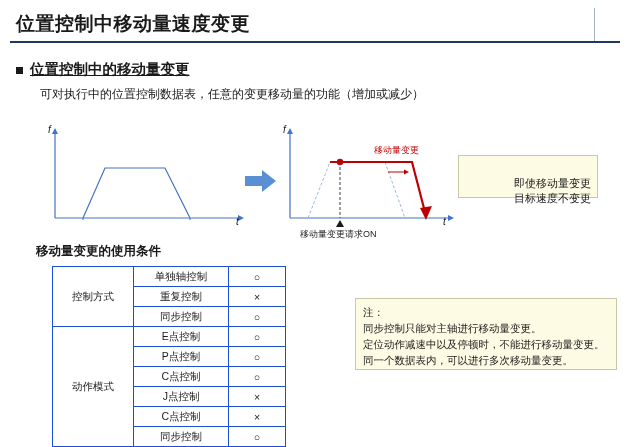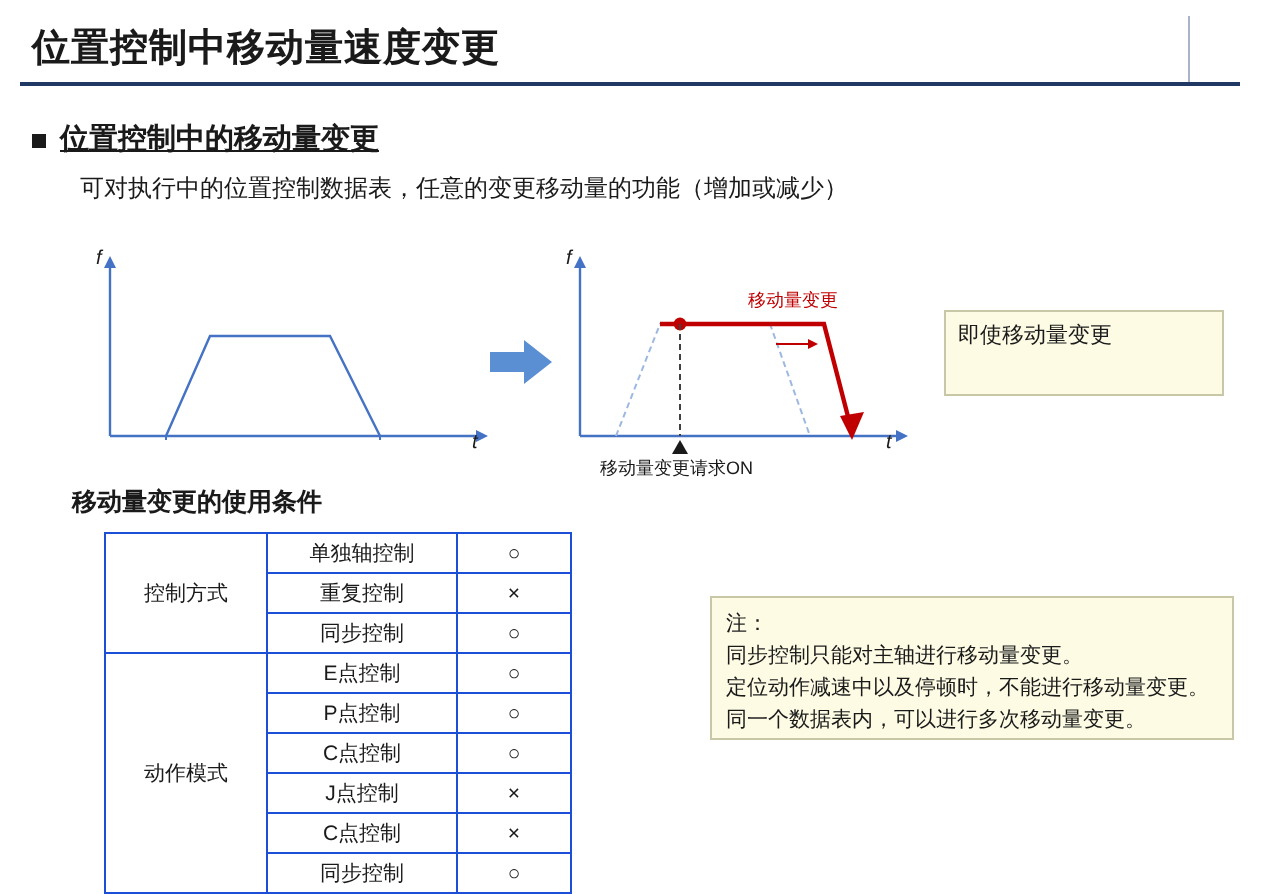--- a/index.html
+++ b/index.html
@@ -93,31 +93,32 @@
 
   .arrow-big {
     position: absolute;
     left: 245px;
     top: 168px;
     width: 32px;
     height: 26px;
   }
   .note-box {
     position: absolute;
-    left: 472px;
+    left: 458px;
     top: 155px;
     width: 140px;
     height: 43px;
     background: #fdfbe4;
     border: 1px solid #c8c8a8;
     font-size: 11px;
     line-height: 15px;
-    padding: 5px 6px;
+    padding: 20px 6px;
     box-sizing: border-box;
     color: #1a1a1a;
+    text-align: right;
   }
   .red-label {
     position: absolute;
     left: 374px;
     top: 144px;
     font-size: 9px;
     color: #c00000;
     text-align: right;
   }
   .req-label {
@@ -221,20 +222,21 @@
     <line x1="108" y1="44" x2="126" y2="44" stroke="#c00000" stroke-width="1"></line>
     <polygon points="129,44 124,41.5 124,46.5" fill="#c00000"></polygon>
   </svg>
   <div class="axis-label" style="left:283px; top:124px;">f</div>
   <div class="axis-label" style="left:443px; top:216px;">t</div>
   <div class="red-label">移动量变更</div>
   <div class="req-label">移动量变更请求ON</div>
 
   <div class="note-box">
     <div>即使移动量变更</div>
+    <div>目标速度不变更</div>
   </div>
 
   <div class="cond-title">移动量变更的使用条件</div>
 
   <table class="cond">
     <tbody>
         <tr>
       <td class="c-cat" rowspan="3">控制方式</td>
       <td class="c-item">单独轴控制</td>
       <td class="c-mark">○</td>

